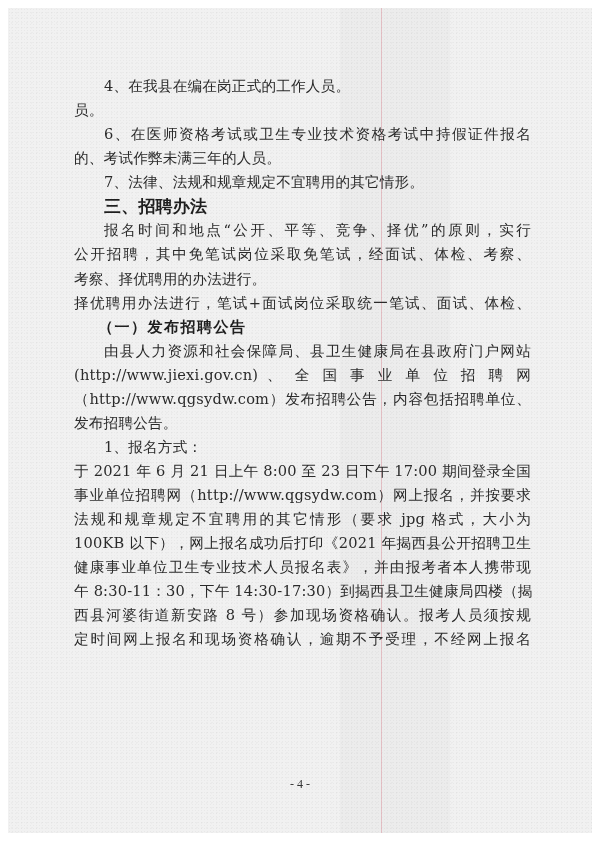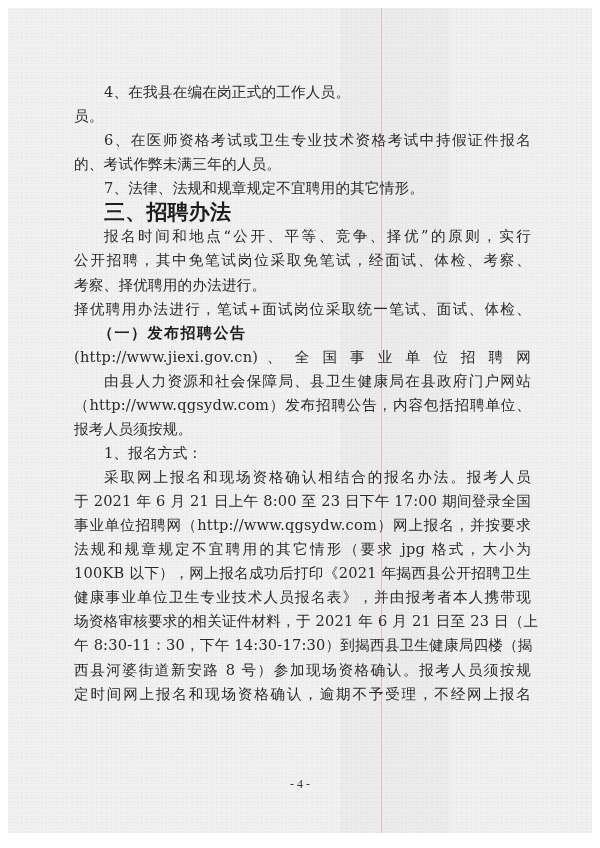--- a/index.html
+++ b/index.html
@@ -18,31 +18,31 @@
   }
   .band {
     position: absolute; top: 8px; height: 825px; left: 340px; width: 110px;
     background: rgba(0,0,0,0.018);
   }
   .redline {
     position: absolute; top: 8px; height: 825px; left: 381px; width: 1px;
     background: rgba(220,140,150,0.45);
   }
   .page {
-    position: absolute; left: 74px; top: 80px; width: 457px;
+    position: absolute; left: 74px; top: 74px; width: 457px;
     color: #2a2a2a;
   }
   .line {
     height: 24.07px; line-height: 24.07px; font-size: 14.6px;
     white-space: nowrap; text-align: justify; text-align-last: justify;
     letter-spacing: 0.2px;
   }
   .line.last { text-align-last: left; }
   .indent { padding-left: 30px; }
-  .h1 { font-family: "DejaVu Sans", "Liberation Sans", sans-serif; font-weight: bold; font-size: 21px; color: #1e1e1e; text-align-last: left; }
+  .h1 { font-family: "DejaVu Sans", "Liberation Sans", sans-serif; font-weight: bold; font-size: 17px; color: #1e1e1e; text-align-last: left; }
   .h2 { font-weight: bold; font-size: 15px; color: #1e1e1e; text-align-last: left; padding-left: 24px; letter-spacing: 1.5px; }
   .pagenum {
     position: absolute; top: 777px; left: 0; width: 600px; text-align: center;
     font-family: "Liberation Serif", serif; font-size: 12px; color: #333;
   }
 </style>
 </head>
 <body>
 
 <div class="scan"></div>
@@ -54,30 +54,28 @@
     <div class="line last">员。</div>
     <div class="line indent">6、在医师资格考试或卫生专业技术资格考试中持假证件报名</div>
     <div class="line last">的、考试作弊未满三年的人员。</div>
     <div class="line indent last">7、法律、法规和规章规定不宜聘用的其它情形。</div>
     <div class="line h1 indent">三、招聘办法</div>
     <div class="line indent">报名时间和地点“公开、平等、竞争、择优”的原则，实行</div>
     <div class="line">公开招聘，其中免笔试岗位采取免笔试，经面试、体检、考察、</div>
     <div class="line last">考察、择优聘用的办法进行。</div>
     <div class="line">择优聘用办法进行，笔试+面试岗位采取统一笔试、面试、体检、</div>
     <div class="line h2">（一）发布招聘公告</div>
+    <div class="line indent">由县人力资源和社会保障局、县卫生健康局在县政府门户网站</div>
     <div class="line">(http://www.jiexi.gov.cn) 、 全 国 事 业 单 位 招 聘 网</div>
-    <div class="line indent">由县人力资源和社会保障局、县卫生健康局在县政府门户网站</div>
     <div class="line">（http://www.qgsydw.com）发布招聘公告，内容包括招聘单位、</div>
-    <div class="line last">报考人员须按规。</div>
+    <div class="line last">发布招聘公告。</div>
     <div class="line indent last">1、报名方式：</div>
-    <div class="line indent">采取网上报名和现场资格确认相结合的报名办法。报考人员</div>
     <div class="line">于 2021 年 6 月 21 日上午 8:00 至 23 日下午 17:00 期间登录全国</div>
     <div class="line">事业单位招聘网（http://www.qgsydw.com）网上报名，并按要求</div>
     <div class="line">法规和规章规定不宜聘用的其它情形（要求 jpg 格式，大小为</div>
     <div class="line">100KB 以下），网上报名成功后打印《2021 年揭西县公开招聘卫生</div>
     <div class="line">健康事业单位卫生专业技术人员报名表》，并由报考者本人携带现</div>
-    <div class="line">场资格审核要求的相关证件材料，于 2021 年 6 月 21 日至 23 日（上</div>
     <div class="line">午 8:30-11：30，下午 14:30-17:30）到揭西县卫生健康局四楼（揭</div>
     <div class="line">西县河婆街道新安路 8 号）参加现场资格确认。报考人员须按规</div>
     <div class="line">定时间网上报名和现场资格确认，逾期不予受理，不经网上报名</div>
   </div>
 
 <div class="pagenum">- 4 -</div>
 
 </body></html>

